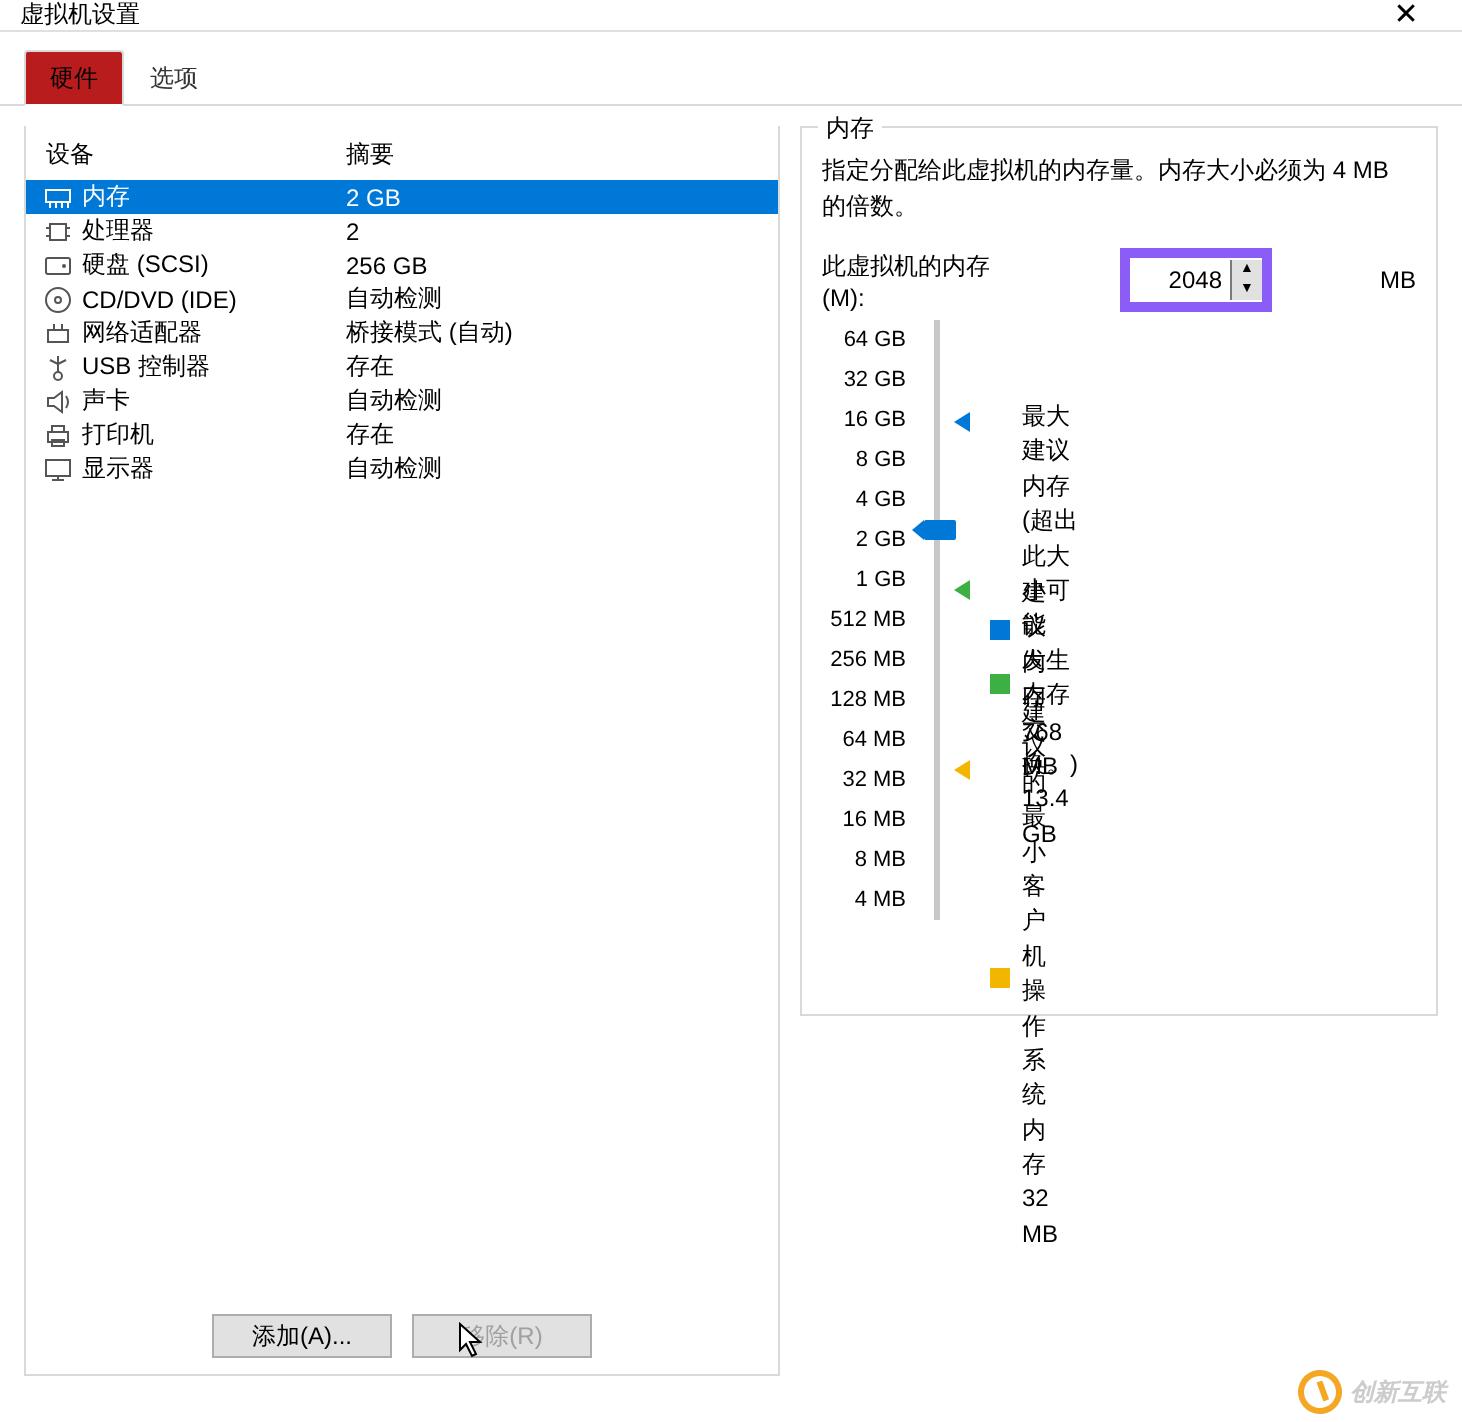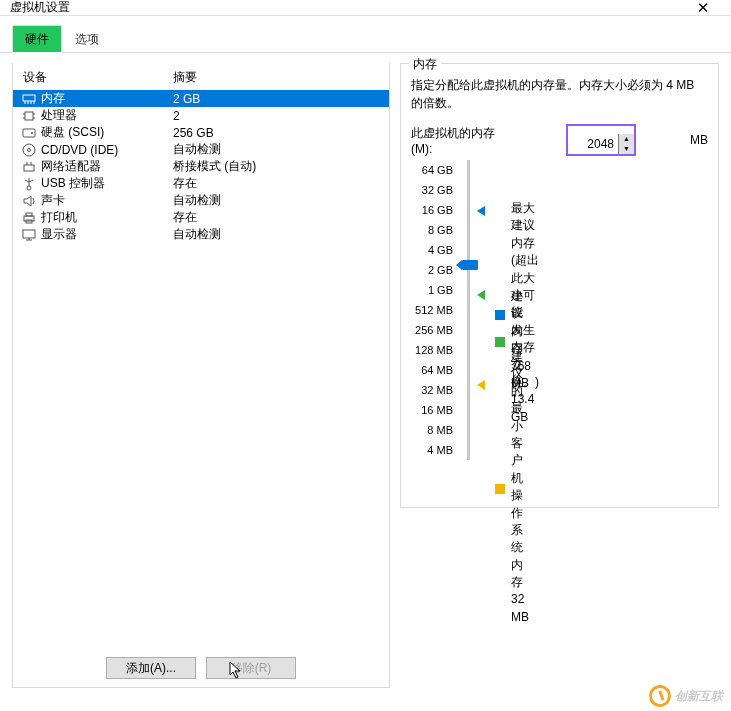--- a/index.html
+++ b/index.html
@@ -4,21 +4,21 @@
   <style>
     * { box-sizing: border-box; margin: 0; padding: 0; font-family: "Microsoft YaHei", "Segoe UI", Tahoma, sans-serif; font-size: 12px; }
     body { background: #fff; width: 731px; height: 711px; position: relative; overflow: hidden; }
 
     .title-bar { height: 16px; border-bottom: 1px solid #e0e0e0; display: flex; align-items: center; padding: 0 8px; }
     .title-text { flex: 1; padding-left: 2px; }
     .close-btn { width: 40px; height: 28px; text-align: center; line-height: 28px; font-size: 15px; font-family: "Segoe UI Symbol", sans-serif; cursor: pointer; }
 
     .tabs { padding: 8px 12px 0 12px; display: flex; border-bottom: 1px solid #d9d9d9; }
     .tab { padding: 5px 12px 4px; margin-right: 0px; border: 1px solid transparent; cursor: pointer; position: relative; top: 1px; }
-    .tab.active { border: 1px solid #d9d9d9; border-bottom: 1px solid #fff; background: #22c55e; border-radius: 2px 2px 0 0; }
+    .tab.active { border: 1px solid #d9d9d9; border-bottom: 1px solid #fff; background: #b91c1c; border-radius: 2px 2px 0 0; }
     .tab:not(.active) { color: #333; }
 
     .content-area { display: flex; padding: 10px 12px 12px 12px; height: calc(711px - 30px - 34px); }
 
     .left-panel { flex: 0 0 378px; display: flex; flex-direction: column; }
     .device-frame { border: 1px solid #d9d9d9; border-top: none; flex: 1; position: relative; }
     .dev-header { display: flex; padding: 6px 0 4px 8px; }
     .dev-header-col1 { width: 152px; padding-left: 2px; }
     .dev-header-col2 { flex: 1; }
 
@@ -34,21 +34,21 @@
     .btn:disabled { color: #a0a0a0; }
     .cursor-arrow { position: absolute; left: 216px; bottom: -2px; pointer-events:none; }
 
     .right-panel { flex: 1; margin-left: 10px; }
     .group-box { border: 1px solid #d9d9d9; padding: 10px 10px 14px 10px; height: 445px; position: relative; }
     .group-title { position: absolute; top: -8px; left: 8px; background: #fff; padding: 0 4px; }
     .desc-text { line-height: 1.5; margin-top: 2px; }
 
     .mem-input-row { margin-top: 12px; display: flex; align-items: center; gap: 46px; }
     .mem-label { }
-    .mem-spinner { margin-left: 18px; display: flex; align-items: flex-end; border: 2px solid #8b5cf6; height: 32px; }
+    .mem-spinner { margin-left: 18px; display: flex; align-items: center; border: 5px solid #8b5cf6; height: 32px; }
     .mem-value { width: 50px; height: 20px; border: none; text-align: right; padding-right: 4px; outline: none; }
     .spin-btns { display: flex; flex-direction: column; border-left: 1px solid #7a7a7a; }
     .spin-btn { width: 15px; height: 10px; background: #e1e1e1; font-size: 7px; line-height: 10px; text-align: center; cursor: pointer; }
     .mem-unit { margin-left: 8px; }
 
     .slider-area { margin-top: 4px; display: flex; }
     .slider-labels { width: 48px; text-align: right; padding-right: 6px; }
     .slider-labels div { height: 20px; line-height: 20px; font-size: 11px; white-space: nowrap; }
     .slider-track { width: 18px; position: relative; display:flex; justify-content:center;}
     .track-line { width: 3px; background: #c8c8c8; height: 300px; position: relative; }

